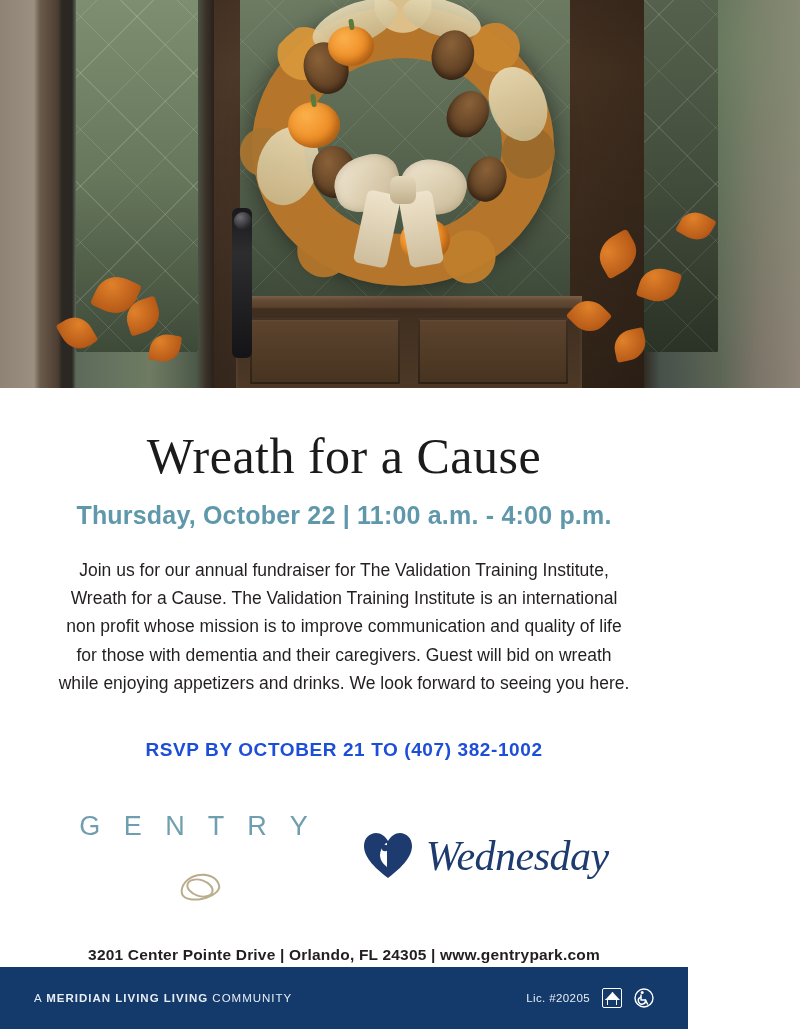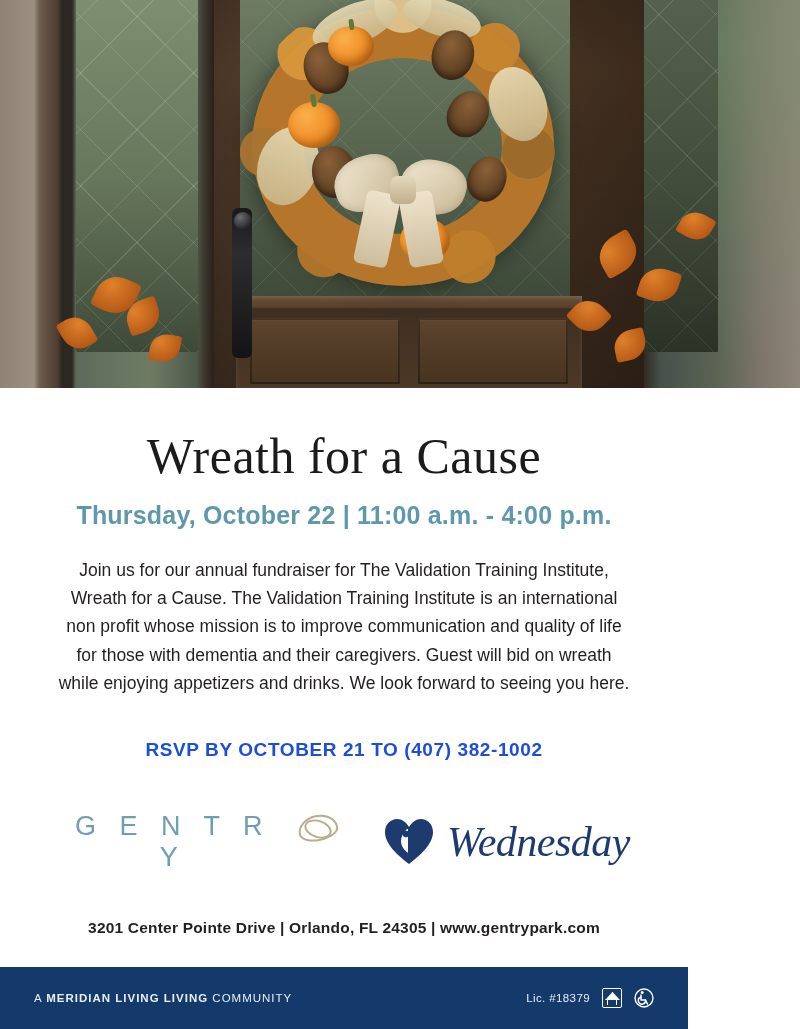--- a/index.html
+++ b/index.html
@@ -248,22 +248,23 @@
   
   .logos {
     margin: 50px 0 0 0;
     display: flex;
     align-items: center;
     justify-content: center;
     gap: 46px;
   }
   .gentry-logo {
     display: flex;
-    align-items: flex-start;
-    gap: 7px;
+    align-items: center;
+    gap: 28px;
+    flex-direction: column;
   }
   .gentry-word {
     font-size: 27px;
     letter-spacing: 8px;
     color: #6f9fae;
     font-weight: 400;
   }
   .gentry-mark {
     width: 44px; height: 30px;
     position: relative;
@@ -448,21 +449,21 @@
         <span class="val-word">Wednesday</span>
       </div>
     </div>
 
     <div class="address">3201 Center Pointe Drive | Orlando, FL 24305 | www.gentrypark.com</div>
   </div>
 
   <div class="footer">
     <div class="footer-left"><span>A </span><b>MERIDIAN LIVING LIVING</b><span> COMMUNITY</span></div>
     <div class="footer-right">
-      <span class="lic">Lic. #18379</span>
+      <span class="lic">Lic. #20205</span>
       <span class="badge-icon">
         <span class="eho-roof"></span>
         <span class="eho-base"></span>
       </span>
       <span class="wheel-icon">
         <svg width="20" height="20" viewBox="0 0 20 20" xmlns="http://www.w3.org/2000/svg">
           <circle cx="10" cy="10" r="9" fill="none" stroke="#ffffff" stroke-width="1.4"></circle>
           <circle cx="8.2" cy="4.6" r="1.5" fill="#ffffff"></circle>
           <path d="M7 7 L7 12 L11.5 12 L13.5 16" fill="none" stroke="#ffffff" stroke-width="1.5" stroke-linecap="round" stroke-linejoin="round"></path>
           <path d="M11.5 12 A3.6 3.6 0 1 1 6.6 9.2" fill="none" stroke="#ffffff" stroke-width="1.5" stroke-linecap="round"></path>

